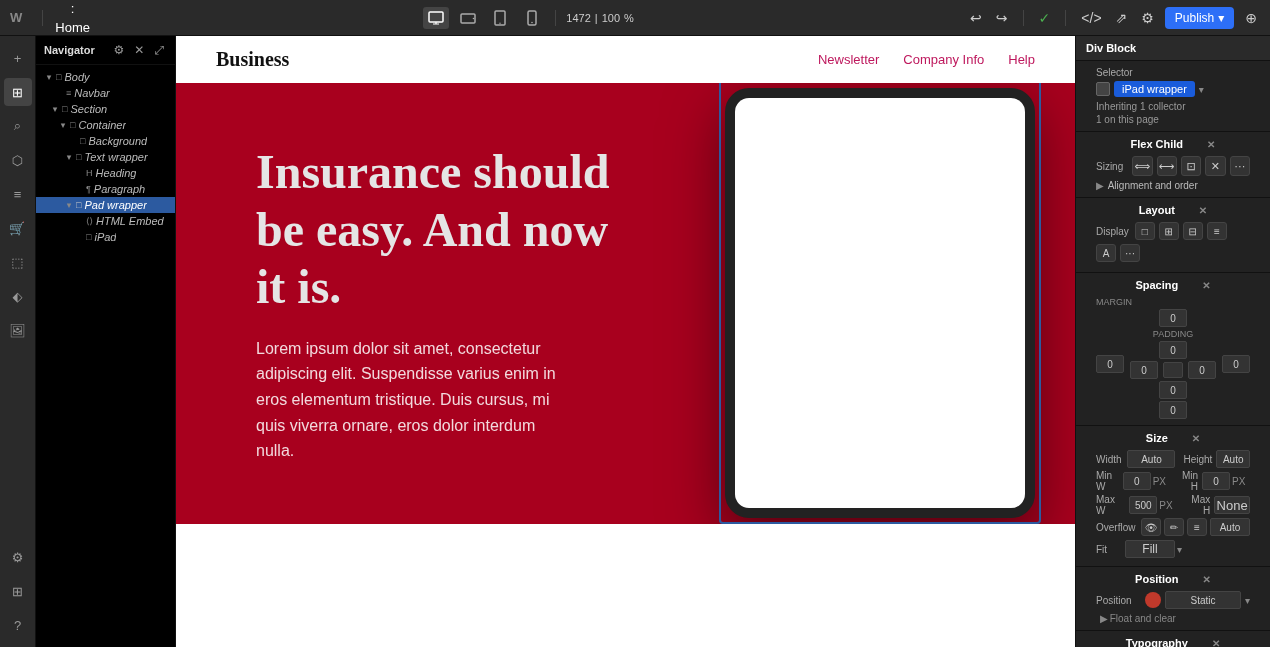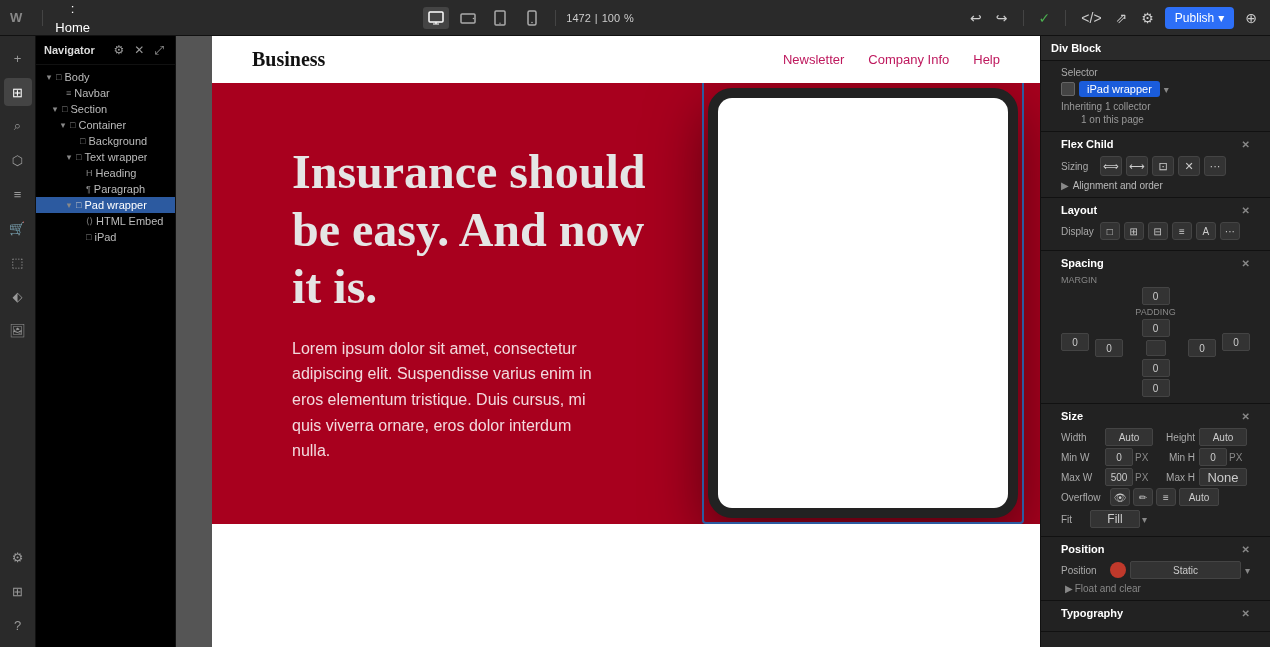--- a/index.html
+++ b/index.html
@@ -71,36 +71,35 @@
     .navigator-title { color: #ddd; font-size: 11px; font-weight: 600; }
     .navigator-actions { display: flex; gap: 4px; }
     .nav-action-btn { background: none; border: none; color: #999; cursor: pointer; font-size: 12px; padding: 1px 3px; }
     .navigator-tree { flex: 1; overflow-y: auto; padding: 4px 0; }
     .tree-item { display: flex; align-items: center; padding: 2px 4px; cursor: pointer; color: #bbb; font-size: 11px; white-space: nowrap; }
     .tree-item.selected { background: #2c5aa0; color: #fff; }
     .tree-item .indent { display: inline-block; }
     .tree-item .expand-icon { width: 10px; height: 10px; display: inline-flex; align-items: center; justify-content: center; color: #888; font-size: 9px; margin-right: 2px; }
     .tree-item .type-icon { margin-right: 3px; font-size: 9px; color: #888; }
     .tree-item.selected .type-icon { color: #ccc; }
-    .tree-item-label { overflow: hidden; text-overflow: ellipsis; }
+    .tree-item-label { overflow: hidden; text-overflow: ellipsis; font-style: italic; }
 
     
     .canvas-area {
       flex: 1;
       background: #555;
       position: relative;
       overflow: hidden;
     }
     .canvas-content {
       position: absolute;
       top: 0; left: 0; right: 0; bottom: 0;
       display: flex;
       align-items: flex-end;
       justify-content: center;
-      padding-left: 36px;
     }
 
     
     .website-preview {
       width: 100%;
       height: 100%;
       background: #fff;
       position: relative;
       overflow: hidden;
     }
@@ -197,21 +196,21 @@
       width: 300px;
       height: 300px;
       background: radial-gradient(circle, rgba(180,0,30,0.3) 0%, transparent 70%);
       top: 50%;
       left: 50%;
       transform: translate(-50%, -50%);
     }
 
     
     .right-panel {
-      width: 230px;
+      width: 195px;
       background: #222;
       border-left: 1px solid #111;
       display: flex;
       flex-direction: column;
       overflow-y: auto;
       flex-shrink: 0;
       font-size: 11px;
       color: #ccc;
     }
     .right-panel-header {
@@ -222,21 +221,21 @@
       font-size: 11px;
       font-weight: 600;
     }
     .right-section {
       border-bottom: 1px solid #111;
       padding: 6px 20px;
     }
     .right-section-title {
       display: flex;
       align-items: center;
-      justify-content: space-between;
+      justify-content: center;
       color: #fff;
       font-size: 11px;
       font-weight: 600;
       margin-bottom: 6px;
       cursor: pointer;
       gap: 24px;
     }
     .right-section-title .expand { color: #888; font-size: 10px; }
     .selector-row { display: flex; align-items: center; gap: 4px; margin-bottom: 4px; }
     .selector-chip { background: #1a5cdb; color: #fff; padding: 2px 8px; border-radius: 3px; font-size: 11px; }
@@ -484,21 +483,21 @@
     <div class="right-panel-header">Div Block</div>
 
     <div class="right-section">
       <div style="color:#aaa;font-size:10px;margin-bottom:3px;">Selector</div>
       <div class="selector-row">
         <div style="width:14px;height:14px;background:#444;border-radius:2px;border:1px solid #666;"></div>
         <span class="selector-chip">iPad wrapper</span>
         <span style="color:#888;font-size:10px;">▾</span>
       </div>
       <div class="selector-sub">Inheriting 1 collector</div>
-      <div class="selector-sub" style="margin-top:2px;margin-left:20px;">1 on this page</div>
+      <div class="selector-sub" style="margin-top:2px;">1 on this page</div>
     </div>
 
     <div class="right-section">
       <div class="right-section-title">
         <span>Flex Child</span>
         <span class="expand">✕</span>
       </div>
       <div class="sizing-row">
         <span style="color:#aaa;font-size:10px;width:35px;">Sizing</span>
         <button class="size-btn">⟺</button>

